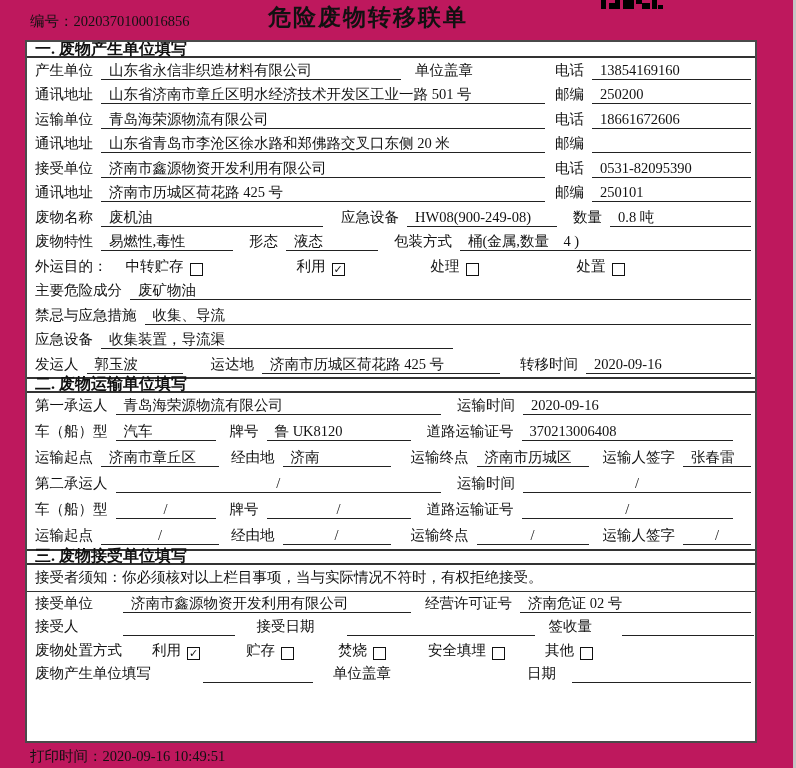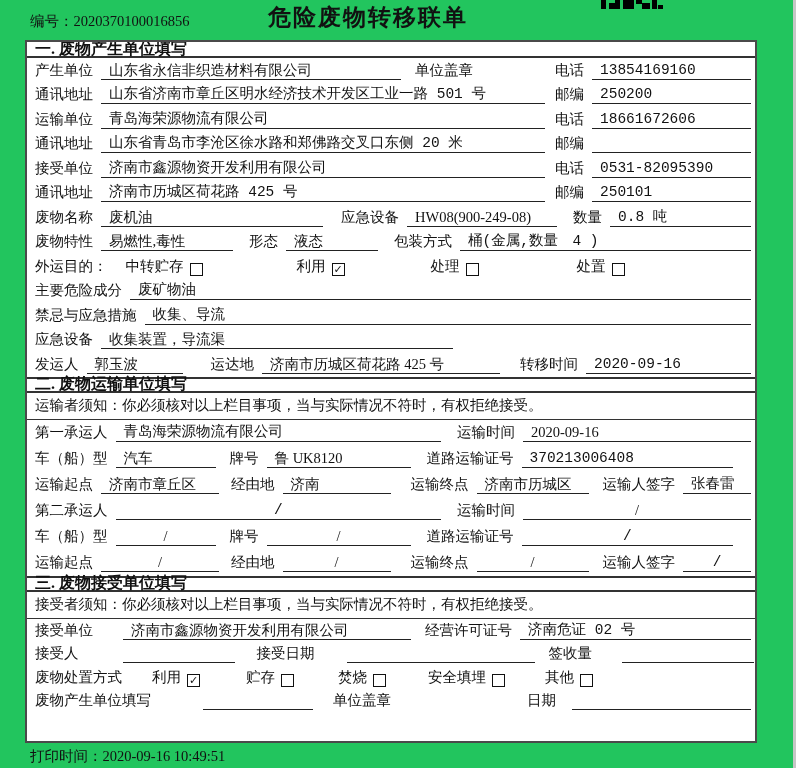--- a/index.html
+++ b/index.html
@@ -1,37 +1,37 @@
 <!DOCTYPE html>
 <html><head>
 <meta charset="utf-8">
 <style>
   * { box-sizing: border-box; margin: 0; padding: 0; }
   html,body { width: 796px; height: 768px; background: #ffffff; overflow: hidden;
     font-family: "Liberation Serif", "DejaVu Serif", serif; color: #111; }
-  .page { position: relative; width: 796px; height: 768px; background: #22c55e; }
+  .page { position: relative; width: 796px; height: 768px; background: #be185d; }
   .edge-line { position: absolute; right: 0; top: 0; width: 3px; height: 768px; background: #c6c6c6; }
   .serial { position: absolute; left: 30px; top: 12px; font-size: 14.5px; white-space: nowrap; }
   .doc-title { position: absolute; left: 0; right: 60px; top: 2px; text-align: center;
     font-size: 23px; font-weight: bold; letter-spacing: 2px; }
   .qr { position: absolute; left: 601px; top: 0; }
   .form { position: absolute; left: 25px; top: 40px; width: 732px; height: 703px;
     border: 2px solid #4a4a4a; display: flex; flex-direction: column; background: #fff; overflow: hidden; }
   .sechead { font-weight: bold; font-size: 16px; padding: 3px 8px; height: 16px; flex: 0 0 auto;
     display: flex; align-items: center; border-bottom: 2px solid #333; }
   .bt { border-top: 2px solid #333; }
   .row { display: flex; align-items: center; padding: 0 4px 0 8px; flex: 0 0 auto; font-size: 14.5px; }
   .r1 { height: 24.5px; }
   .r2 { height: 26px; }
   .r3 { height: 23.5px; }
   .notice { height: 27px; border-bottom: 1px solid #333; }
   .lbl { white-space: nowrap; margin-right: 8px; flex: 0 0 auto; }
   .u { border-bottom: 1px solid #222; white-space: nowrap; padding: 0 2px 1px 8px;
     height: 19px; line-height: 18px; flex: 0 0 auto; overflow: visible; }
-  .uf { flex: 1 1 auto; font-family: Liberation Mono, monospace; }
+  .uf { flex: 1 1 auto; }
   .c { text-align: center; padding-left: 2px; }
   .grpL { display: flex; align-items: center; flex: 0 0 520px; }
   .grpR { display: flex; align-items: center; flex: 1 1 auto; }
   .opt { display: flex; align-items: flex-end; flex: 0 0 auto; }
   .opt .lbl { margin-right: 6px; }
   .cb { width: 13px; height: 13px; border: 1px solid #111; flex: 0 0 auto;
     font-family: "DejaVu Sans", sans-serif; font-size: 11px; line-height: 11px; text-align: center; }
   .print { position: absolute; left: 30px; top: 747px; font-size: 14.5px; }
 </style>
 </head>
@@ -182,21 +182,20 @@
       <span class="lbl">发运人</span>
       <span class="u" style="width:96px">郭玉波</span>
       <span class="lbl" style="margin-left:28px">运达地</span>
       <span class="u" style="width:238px">济南市历城区荷花路 425 号</span>
       <span class="lbl" style="margin-left:20px">转移时间</span>
       <span class="u uf">2020-09-16</span>
     </div>
 
     <div class="sechead bt">二. 废物运输单位填写</div>
 
-    <div class="row notice">运输者须知：你必须核对以上栏目事项，当与实际情况不符时，有权拒绝接受。</div>
 
     <div class="row r2">
       <span class="lbl">第一承运人</span>
       <span class="u uf">青岛海荣源物流有限公司</span>
       <span class="lbl" style="margin-left:16px">运输时间</span>
       <span class="u" style="width:228px">2020-09-16</span>
     </div>
 
     <div class="row r2">
       <span class="lbl">车（船）型</span>

